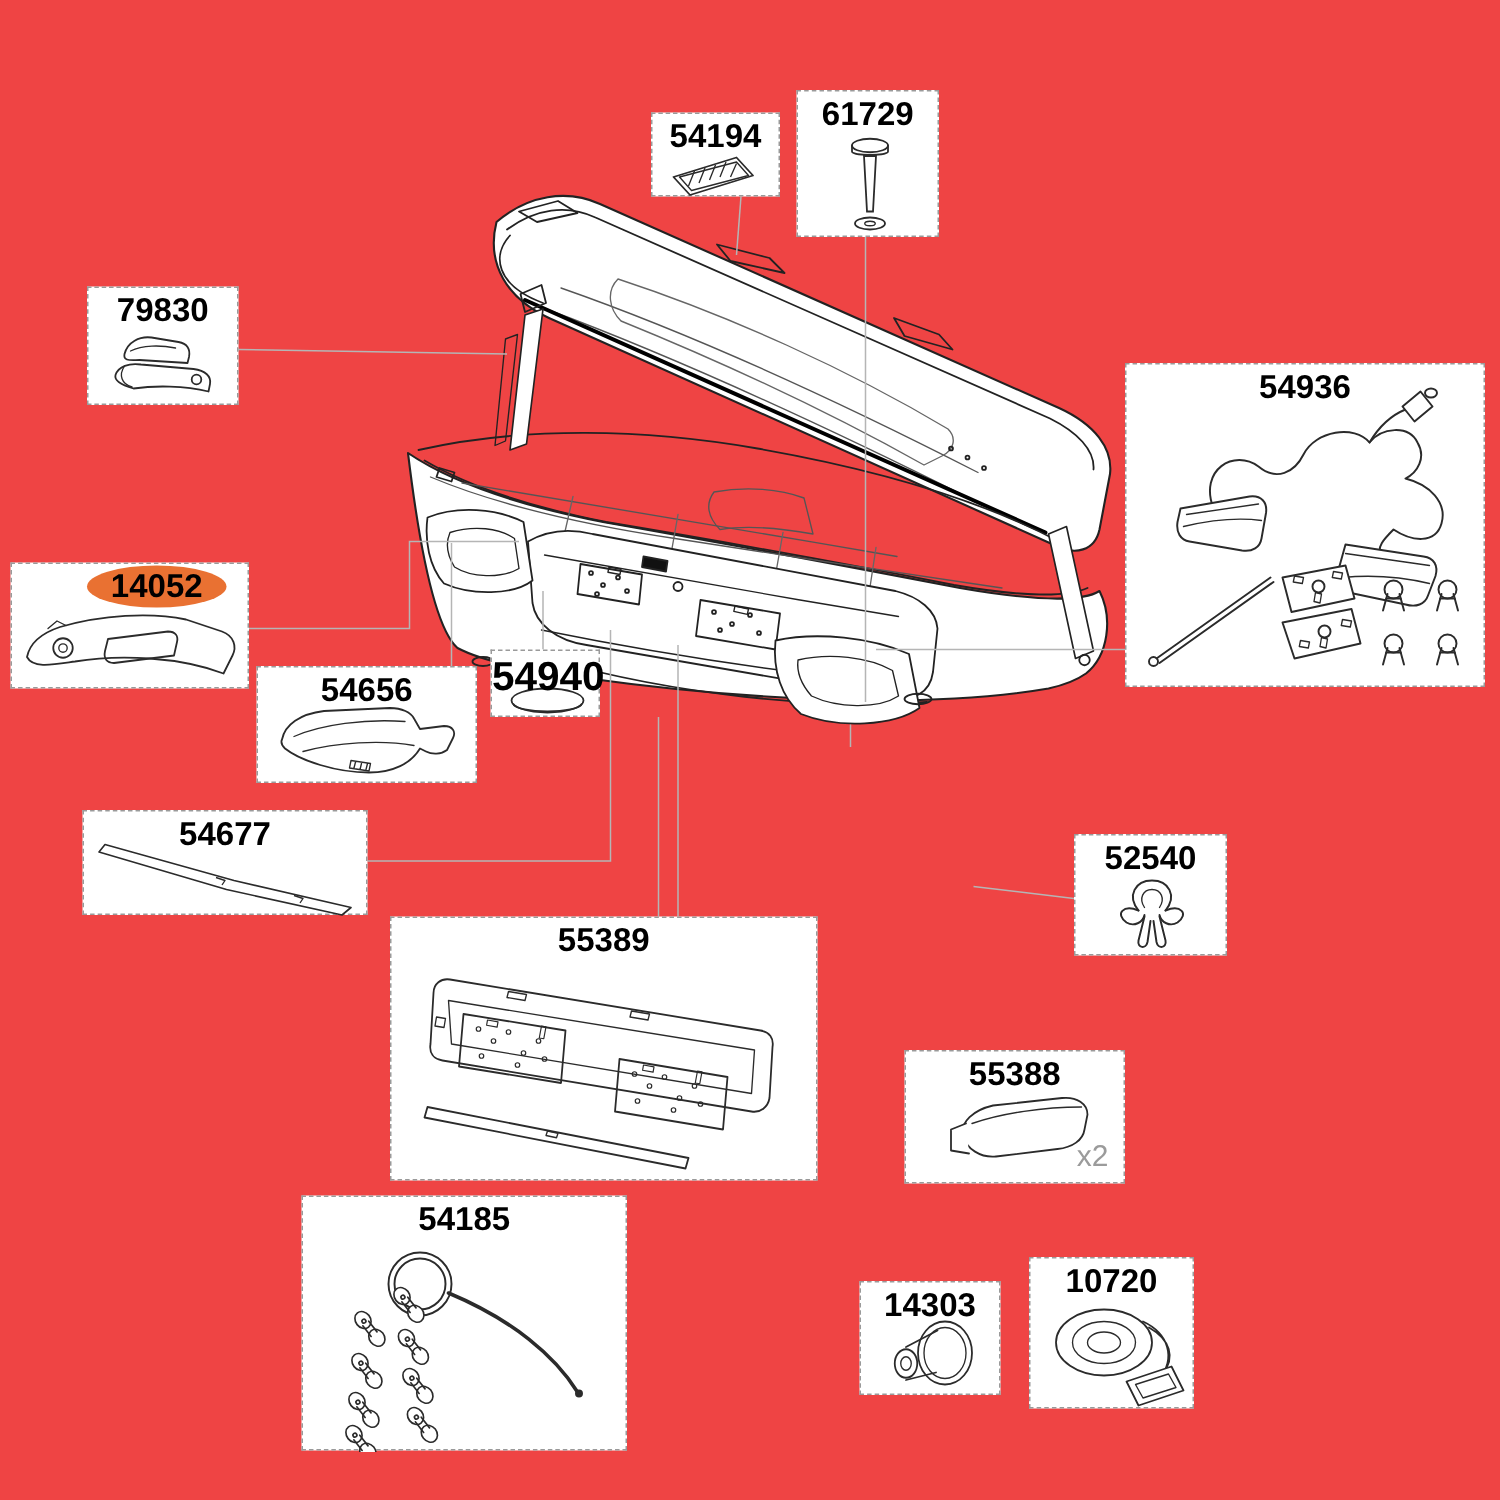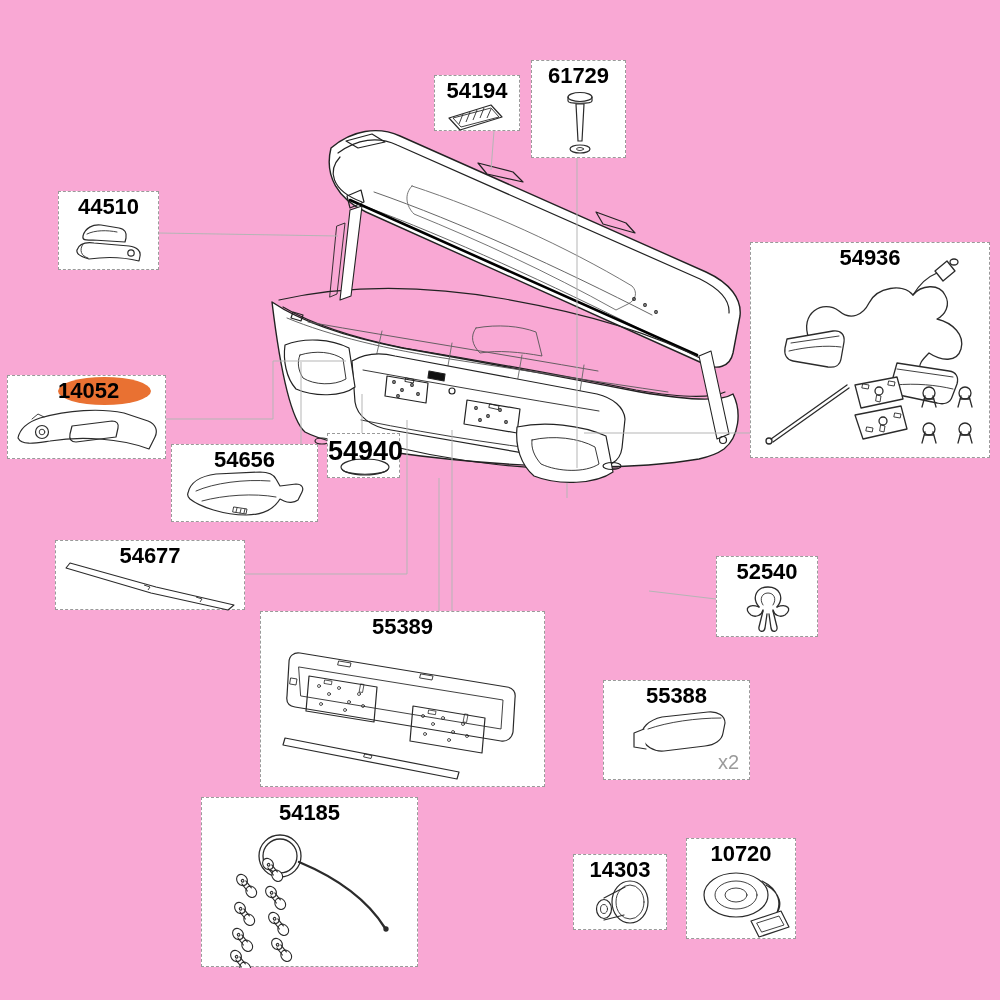--- a/index.html
+++ b/index.html
@@ -1,23 +1,23 @@
 <!DOCTYPE html>
 <html><head>
 <meta charset="utf-8">
 <style>
   html,body{margin:0;padding:0;background:#fff;}
-  .stage{position:relative;width:1000px;height:1000px;background:#f9a8d4;overflow:hidden;
+  .stage{position:relative;width:1000px;height:1000px;background:#ef4444;overflow:hidden;
          font-family:"Liberation Sans",sans-serif;}
   .bg{position:absolute;left:0;top:0;}
   .callout{position:absolute;border:1px dashed #9a9a9a;background:#fff;box-sizing:border-box;}
   .callout svg{position:absolute;left:0;top:0;}
   .lbl{position:absolute;left:0;top:3px;width:100%;text-align:center;
        font-weight:700;font-size:22px;color:#000;line-height:1.1;}
-  .hl-ellipse{position:absolute;border-radius:50%;display:flex;align-items:center;justify-content:flex-start;}
+  .hl-ellipse{position:absolute;border-radius:50%;display:flex;align-items:center;justify-content:center;}
   .hl-ellipse .lbl{position:static;width:auto;top:auto;}
   .qty{position:absolute;right:10px;bottom:5px;font-size:20px;color:#9b9b9b;font-weight:400;margin-left:22px;}
 </style>
 </head>
 <body>
 
 <div class="stage">
 
   <svg class="bg" width="1000" height="1000" viewBox="0 0 1000 1000">
     <g fill="none" stroke="#222" stroke-width="1.2" stroke-linejoin="round" stroke-linecap="round">
@@ -133,21 +133,21 @@
   <div class="callout" style="left:58px;top:191px;width:101px;height:79px">
     <svg width="101" height="79" viewBox="0 0 101 79">
       <g fill="#fff" stroke="#2b2b2b" stroke-width="1.2" stroke-linejoin="round" stroke-linecap="round">
         <path d="M24,44 C26,36 34,32 42,33 L60,36 C66,37 68,41 67,46 L66,50 L34,48 C28,48 23,49 24,44 Z"></path>
         <path d="M18,58 C20,52 27,50 35,51 L70,54 C78,55 82,59 81,64 L80,69 C64,65 44,65 30,67 C23,65 17,62 18,58 Z"></path>
         <path fill="none" stroke-width="0.9" d="M24,52 C20,58 22,64 29,66"></path>
         <path fill="none" stroke-width="0.9" d="M28,42 C36,38 48,38 58,40"></path>
         <circle cx="72" cy="61" r="3.2" fill="none"></circle>
       </g>
     </svg>
-    <span class="lbl">44510</span>
+    <span class="lbl">79830</span>
   </div>
 
   <div class="callout" style="left:7px;top:375px;width:159px;height:84px">
     <svg width="159" height="84" viewBox="0 0 159 84">
       <g fill="#fff" stroke="#2b2b2b" stroke-width="1.2" stroke-linejoin="round" stroke-linecap="round">
         <path d="M10,62 C12,52 20,46 32,42 C60,34 92,32 116,37 L140,45 C148,48 150,55 147,61 L141,73 C112,62 72,60 42,65 C28,67 14,70 10,62 Z"></path>
         <path fill="none" d="M64,50 L104,45 C109,45 111,48 110,52 L108,61 L68,66 C63,66 61,63 62,58 Z"></path>
         <circle cx="34" cy="56" r="6.5" fill="none"></circle>
         <circle cx="34" cy="56" r="2.8" fill="none" stroke-width="0.9"></circle>
         <path fill="none" stroke-width="0.9" d="M24,43 L30,38 L36,41"></path>
@@ -279,21 +279,21 @@
             <circle cx="206" cy="124" r="1.5"></circle>
           <path d="M168,98 l7,1.2 l-0.6,3.5 l-7,-1.2 Z M204,102 l3,0.5 l-1.5,8 l-3,-0.5 Z"></path>
         </g>
         <path d="M24,126 L198,160 L196,167 L22,133 Z"></path>
         <path fill="none" stroke-width="0.9" d="M104,142 l7,1.5 l-1,3 l-7,-1.5 Z"></path>
       </g>
     </svg>
     <span class="lbl">55389</span>
   </div>
 
-  <div class="callout" style="left:603px;top:680px;width:147px;height:100px">
+  <div class="callout" style="left:603px;top:700px;width:147px;height:89px">
     <svg width="147" height="88" viewBox="0 0 147 88">
       <g fill="#fff" stroke="#2b2b2b" stroke-width="1.2" stroke-linejoin="round" stroke-linecap="round">
         <path d="M38,56 C36,47 45,39 58,36 L104,31 C114,30 121,35 121,42 L119,52 C118,59 111,64 101,65 L60,70 C50,71 40,65 38,56 Z"></path>
         <path d="M40,48 L30,52 L30,66 L42,68"></path>
         <path fill="none" stroke-width="0.9" d="M44,48 C64,41 92,37 117,37"></path>
       </g>
     </svg>
     <span class="lbl">55388</span>
     <span class="qty">x2</span>
   </div>

